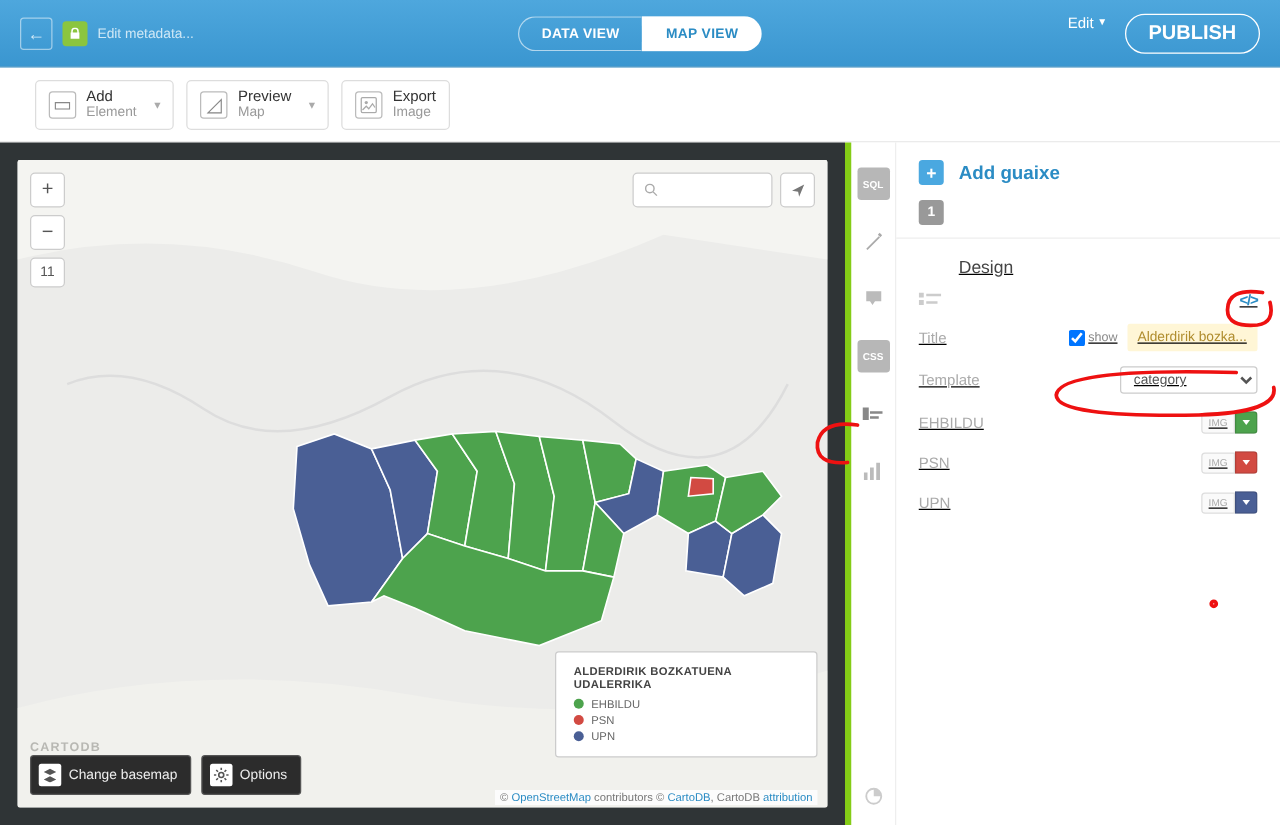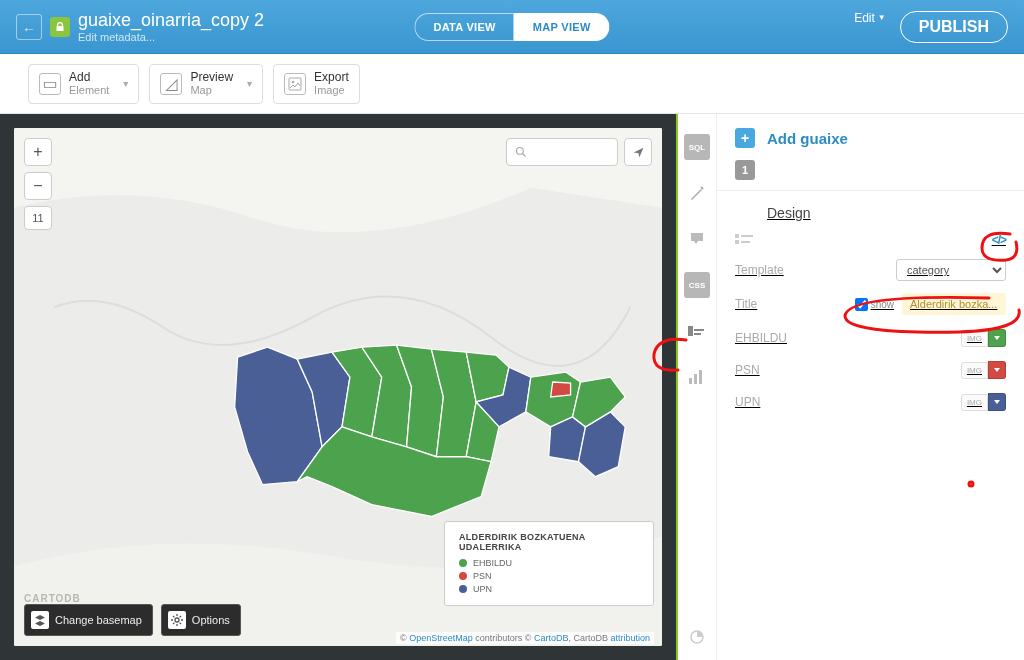--- a/index.html
+++ b/index.html
@@ -52,21 +52,21 @@
   .ftr-btns{position:absolute;bottom:10px;left:10px;display:flex;gap:8px;}
   .ftr-btns .fb{background:#2c2c2c;border:1px solid #555;border-radius:3px;padding:6px 10px 6px 6px;display:flex;align-items:center;gap:6px;color:#eee;font-size:11px;}
   .ftr-btns .fb .ib{width:18px;height:18px;background:#fff;border-radius:2px;display:flex;align-items:center;justify-content:center;}
   .attrib{position:absolute;bottom:2px;right:8px;font-size:9px;color:#777;background:rgba(255,255,255,.8);padding:1px 4px;}
   .attrib a{color:#2b8cc4;}
   .cdb-logo{position:absolute;bottom:42px;left:10px;font-size:10px;color:#b8b8b3;letter-spacing:1px;font-weight:700;}
   
   .mapsvg{position:absolute;top:0;left:0;width:100%;height:100%;}
 
   
-  .rail{width:40px;background:#fff;border-left:2px solid #84cc16;display:flex;flex-direction:column;align-items:center;padding-top:10px;}
+  .rail{width:40px;background:#fff;border-left:5px solid #84cc16;display:flex;flex-direction:column;align-items:center;padding-top:10px;}
   .rail .ri{width:26px;height:26px;margin:10px 0;display:flex;align-items:center;justify-content:center;color:#aaa;font-size:11px;border-radius:3px;}
   .rail .ri.badge{background:#b7b7b7;color:#fff;font-size:8px;font-weight:700;}
   .rail .ri.active{color:#777;}
   .rail .spa{flex:1;}
 
   
   .panel{width:308px;background:#fff;border-left:1px solid #eee;display:flex;flex-direction:column;}
   .panel .p-head{padding:14px 18px 10px;}
   .panel .add-row{display:flex;align-items:center;gap:12px;margin-bottom:10px;}
   .panel .plus{width:20px;height:20px;background:#4aa8e0;border-radius:3px;color:#fff;display:flex;align-items:center;justify-content:center;font-size:14px;font-weight:700;}
@@ -99,21 +99,20 @@
 <body>
 
 <div class="hdr">
   <div class="back">←</div>
   <div class="lock">
     <svg viewBox="0 0 10 10">
         <path d="M2 4V3a3 3 0 016 0v1h.5v5h-7V4H2zm1.2 0h3.6V3a1.8 1.8 0 00-3.6 0v1z"></path>
       </svg>
   </div>
   <div class="ttl-wrap">
-    <div class="title">guaixe_oinarria_copy 2</div>
     <div class="meta">Edit metadata...</div>
   </div>
   <div class="view-toggle">
     <a class="inactive">DATA VIEW</a>
     <a class="active">MAP VIEW</a>
   </div>
   <div class="right">
     <div class="edit">
       <span>Edit</span>
       <span style="font-size:8px;">▼</span>
@@ -312,35 +311,35 @@
         <svg class="legend-ico" viewBox="0 0 18 13">
             <rect x="0" y="0" width="4" height="4" fill="#ccc"></rect>
             <rect x="6" y="1" width="12" height="2" fill="#ccc"></rect>
             <rect x="0" y="6" width="4" height="4" fill="#ccc"></rect>
             <rect x="6" y="7" width="9" height="2" fill="#ccc"></rect>
           </svg>
         <span class="code-ico">&lt;/&gt;</span>
       </div>
 
       <div class="formrow">
-        <span>Template</span>
-        <select><option>category</option></select>
-      </div>
-
-      <div class="formrow">
         <span>Title</span>
         <div class="title-field">
           <label class="cb">
               <input type="checkbox" checked="" style=""> 
               <span>show</span>
             </label>
           <div class="title-val">Alderdirik bozka...</div>
         </div>
       </div>
 
+      <div class="formrow">
+        <span>Template</span>
+        <select><option>category</option></select>
+      </div>
+
       <div class="cat-row">
         <span>EHBILDU</span>
         <div class="sw-ctl">
             <span class="img">IMG</span>
             <span class="col" style="background:#4da34d"></span>
           </div>
       </div>
       <div class="cat-row">
         <span>PSN</span>
         <div class="sw-ctl">

